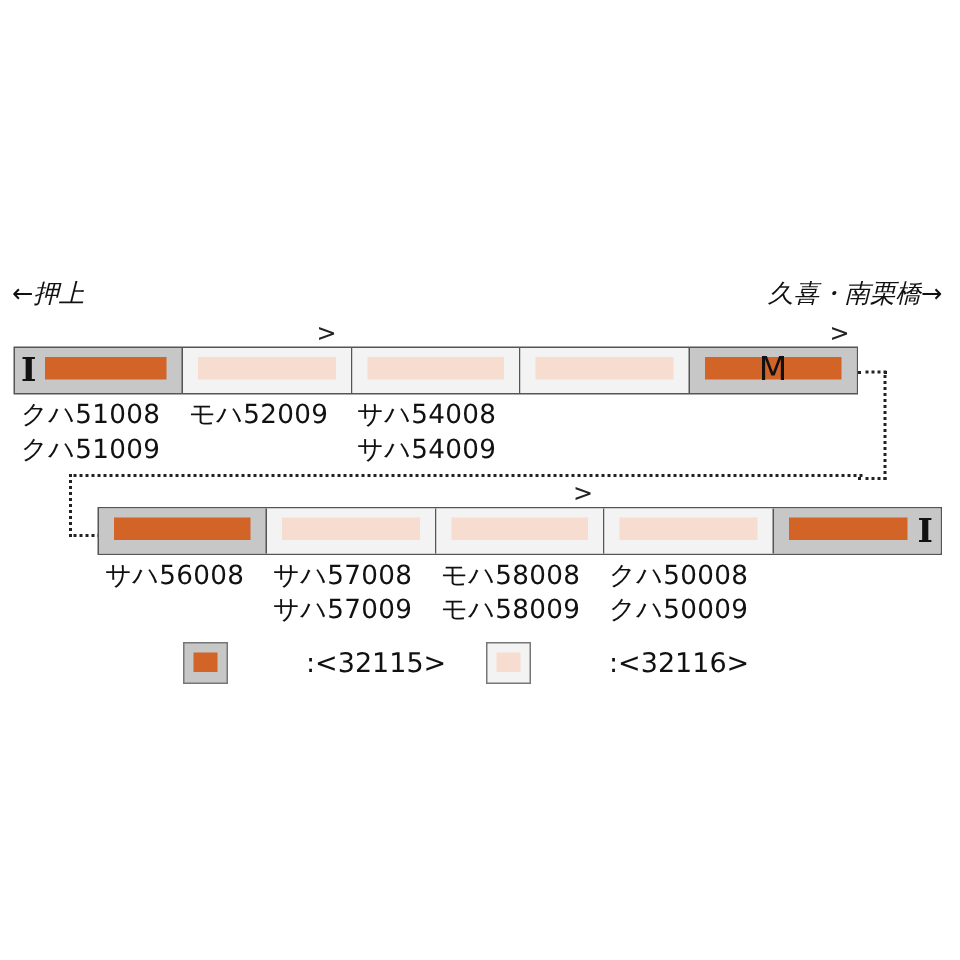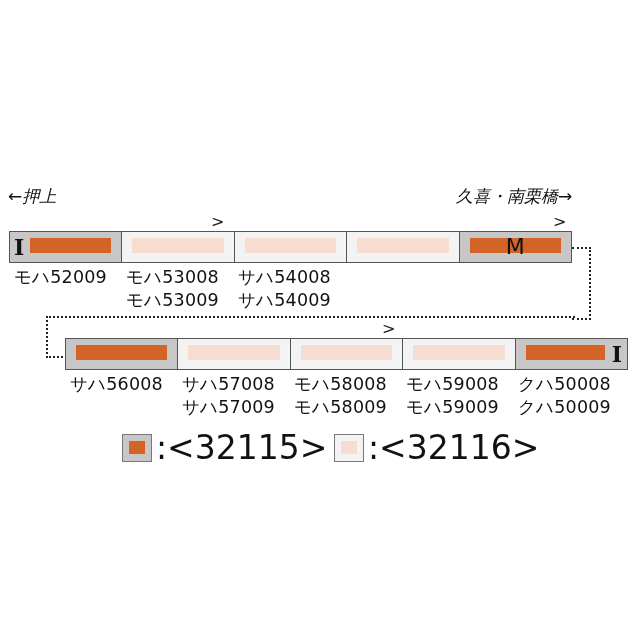--- a/index.html
+++ b/index.html
@@ -12,29 +12,29 @@
   .car.light{background:#f3f3f3;}
   .stripe{position:absolute;left:10px;right:10px;top:6px;height:15px;}
   .car.dark .stripe{background:#d26428;}
   .car.light .stripe{background:#f7ddd0;}
   .mark{position:absolute;top:1px;font-size:22px;font-weight:bold;line-height:28px;color:#111;font-family:"DejaVu Serif",serif;}
   .mark.m{font-family:"DejaVu Sans",sans-serif;font-weight:normal;font-size:22px;left:50%;transform:translateX(-50%);}
   .chev{position:absolute;font-size:16px;line-height:14px;color:#222;}
   .labels{position:absolute;display:flex;}
   .lab{width:112px;font-size:17.5px;line-height:23px;white-space:nowrap;letter-spacing:0.2px;}
   .dots{position:absolute;border-color:#222;border-style:dotted;border-width:0;}
-  .legend{position:absolute;display:flex;align-items:center;font-size:33px;}
+  .legend{position:absolute;display:flex;align-items:center;font-size:18px;gap:48px;}
   .sw{width:30px;height:28px;border:1.5px solid #777;box-sizing:border-box;position:relative;margin-right:4px;}
   .sw .in{position:absolute;left:6px;top:6px;width:16px;height:13px;}
 </style>
 </head>
 <body>
 
 <div class="dir" style="left:8px;top:186px;">←押上</div>
-<div class="dir" style="left:456px;top:186px;">久喜・南栗橋→</div>
+<div class="dir" style="left:512px;top:186px;">久喜・南栗橋→</div>
 
 <div class="chev" style="left:211px;top:215px;">&gt;</div>
 <div class="chev" style="left:553px;top:215px;">&gt;</div>
 <div class="train" style="left:9px;top:231px;width:563px;">
   <div class="car dark">
       <div class="stripe" style="left:20px;"></div>
       <span class="mark" style="left:4px;">I</span>
     </div>
   <div class="car light">
       <div class="stripe"></div>
@@ -45,25 +45,25 @@
   <div class="car light">
       <div class="stripe"></div>
     </div>
   <div class="car dark">
       <div class="stripe"></div>
       <span class="mark m">M</span>
     </div>
 </div>
 <div class="labels" style="left:14px;top:266px;">
   <div class="lab">
-      <div>モハ52009</div>
+      <div>クハ51008</div>
+      <div>クハ51009</div>
     </div>
   <div class="lab">
-      <div>モハ53008</div>
-      <div>モハ53009</div>
+      <div>モハ52009</div>
     </div>
   <div class="lab">
       <div>サハ54008</div>
       <div>サハ54009</div>
     </div>
 </div>
 
 <div class="dots" style="left:572px;top:247px;width:17px;height:69px;border-top-width:2px;border-right-width:2px;border-bottom-width:2px;"></div>
 <div class="dots" style="left:46px;top:316px;width:527px;height:38px;border-top-width:2px;border-left-width:2px;border-bottom-width:2px;"></div>
 <div style="position:absolute;left:66px;top:338px;width:520px;height:30px;background:#fff;"></div>
@@ -93,33 +93,29 @@
     </div>
   <div class="lab">
       <div>サハ57008</div>
       <div>サハ57009</div>
     </div>
   <div class="lab">
       <div>モハ58008</div>
       <div>モハ58009</div>
     </div>
   <div class="lab">
-      <div>モハ59008</div>
-      <div>モハ59009</div>
-    </div>
-  <div class="lab">
       <div>クハ50008</div>
       <div>クハ50009</div>
     </div>
 </div>
 
 <div class="legend" style="left:122px;top:428px;">
   <div class="sw" style="background:#c7c7c7;">
       <div class="in" style="background:#d26428;"></div>
     </div>
   <span>:&lt;32115&gt;</span>
 </div>
-<div class="legend" style="left:334px;top:428px;text-align:right;">
+<div class="legend" style="left:324px;top:428px;text-align:right;">
   <div class="sw" style="background:#f3f3f3;">
       <div class="in" style="background:#f7ddd0;"></div>
     </div>
   <span>:&lt;32116&gt;</span>
 </div>
 
 </body></html>

